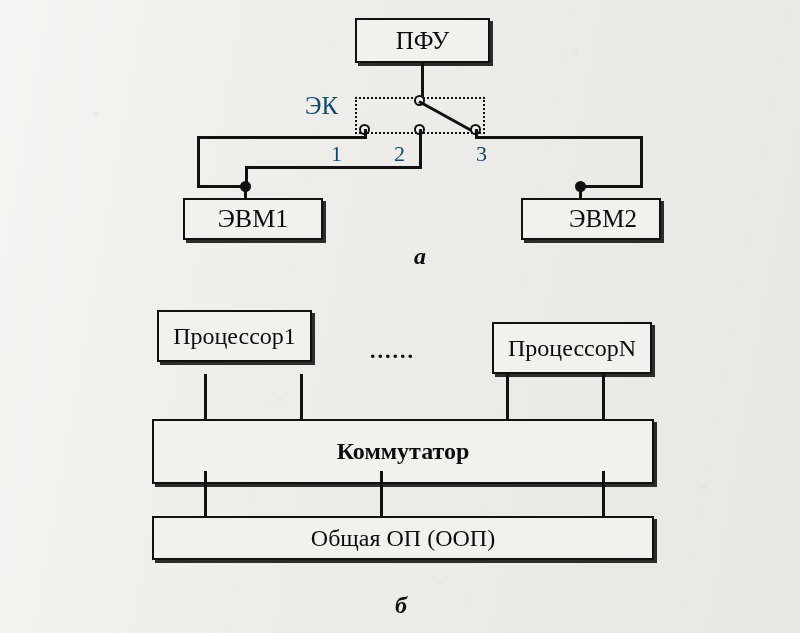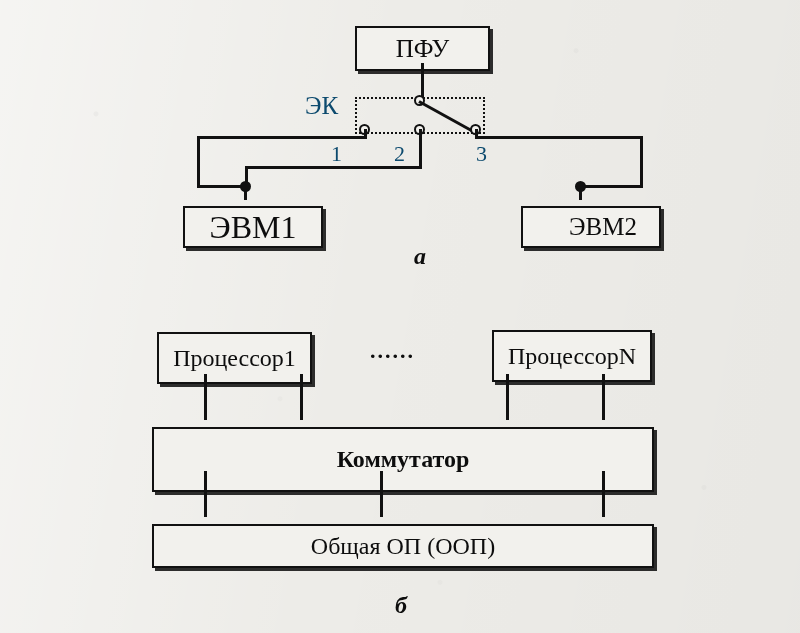--- a/index.html
+++ b/index.html
@@ -37,21 +37,20 @@
     border: 2px solid #111;
     background: #f2f1ed;
     display: flex;
     align-items: center;
     justify-content: center;
     color: #0d0d0d;
     white-space: nowrap;
   }
   .box-shadow-r {
     box-shadow: 3px 3px 0 rgba(10,10,10,0.85);
-    margin-top: 8px;
   }
   .lbl {
     position: absolute;
     color: #0c4a6e;
     white-space: nowrap;
   }
   .line {
     position: absolute;
     background: #111;
   }
@@ -136,34 +135,34 @@
     <div class="line" style="left:475px; top:136px; width:168px; height:3px;"></div>
     <div class="line" style="left:640px; top:136px; width:3px; height:52px;"></div>
     <div class="line" style="left:580px; top:185px; width:63px; height:3px;"></div>
 
     <div class="line" style="left:244px; top:185px; width:3px; height:15px;"></div>
     <div class="line" style="left:579px; top:185px; width:3px; height:15px;"></div>
 
     <div class="dot" style="left:240px; top:181px; width:11px; height:11px;"></div>
     <div class="dot" style="left:575px; top:181px; width:11px; height:11px;"></div>
 
-    <div class="box box-shadow-r" style="left:183px; top:198px; width:140px; height:42px; font-size:32px;">
+    <div class="box box-shadow-r" style="left:183px; top:198px; width:140px; height:42px; font-size:26px;">
       <span>ЭВМ1</span>
     </div>
 
     <div class="box box-shadow-r" style="left:521px; top:198px; width:140px; height:42px; font-size:25px;padding-left:24px;">
       <span>ЭВМ2</span>
     </div>
 
     <div class="fig-letter" style="left:414px; top:243px; font-size:24px;">а</div>
   </div>
 
   <div>
 
-    <div class="box box-shadow-r" style="left:157px; top:324px; width:155px; height:52px; font-size:24px;">
+    <div class="box box-shadow-r" style="left:157px; top:310px; width:155px; height:52px; font-size:24px;">
       <span>Процессор1</span>
     </div>
 
     <div class="dots-sep" style="left:370px; top:338px; font-size:22px;">......</div>
 
     <div class="box box-shadow-r" style="left:492px; top:322px; width:160px; height:52px; font-size:24px;">
       <span>ПроцессорN</span>
     </div>
 
     <div class="line" style="left:204px; top:374px; width:3px; height:46px;"></div>

